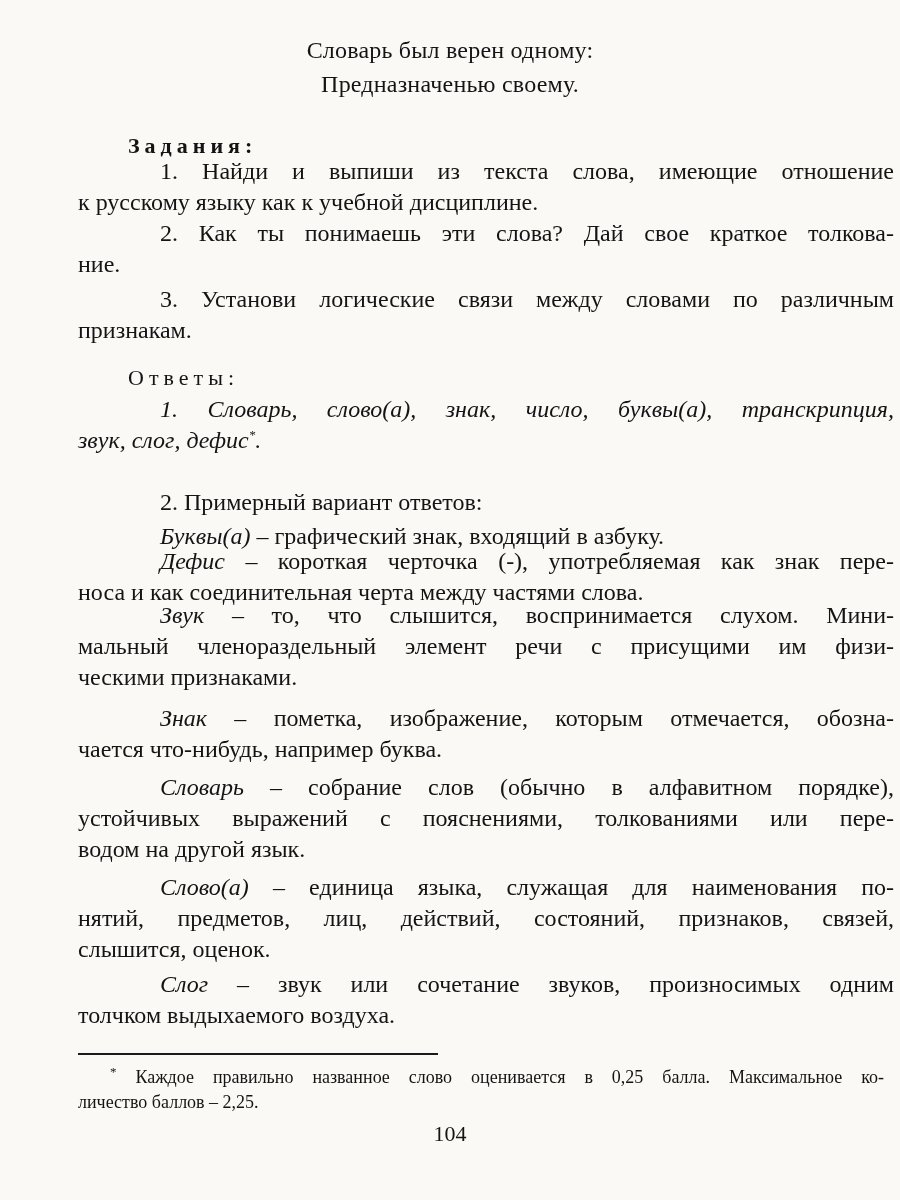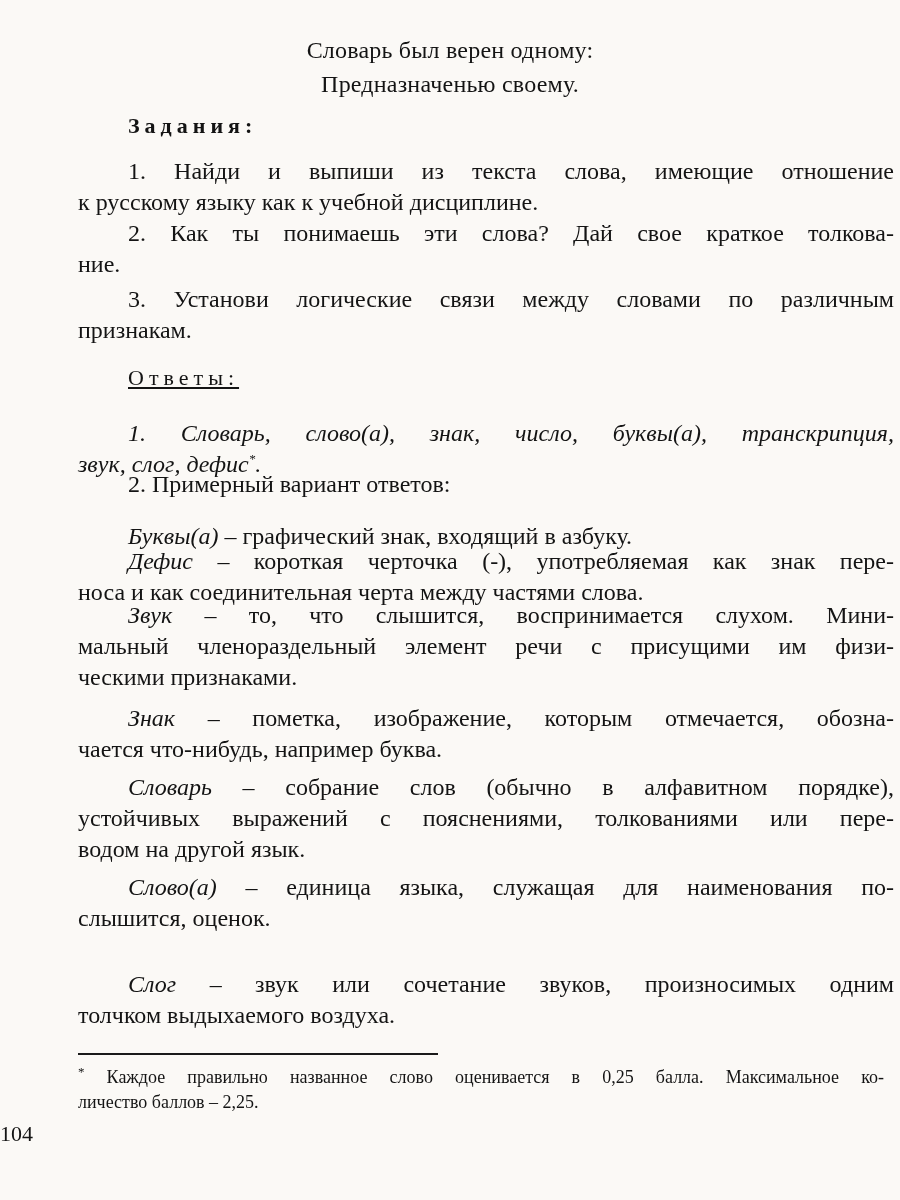--- a/index.html
+++ b/index.html
@@ -39,31 +39,31 @@
       font-size: 24px;
       line-height: 31px;
     }
     .heading {
       position: absolute;
       left: 128px;
       font-size: 22px;
       letter-spacing: 5px;
       white-space: nowrap;
     }
-    .heading.bold { font-weight: bold; }
+    .heading.bold { font-weight: bold; margin-top: 20px; }
     .line {
       display: block;
       white-space: nowrap;
       text-align: justify;
       text-align-last: justify;
     }
     .line.last {
       text-align-last: left;
     }
-    .line.first { padding-left: 50px; }
+    .line.first { padding-left: 50px; margin-left: 32px; }
     .it { font-style: italic; }
     .footnote-rule {
       position: absolute;
       left: 78px;
       top: 1053px;
       width: 360px;
       height: 2px;
       background: #1a1a1a;
     }
     .footnote {
@@ -73,21 +73,21 @@
       width: 806px;
       font-size: 18px;
       line-height: 25px;
     }
     .footnote .line.first { padding-left: 0; }
     .pagenum {
       position: absolute;
       top: 1121px;
       left: 0;
       width: 900px;
-      text-align: left;
+      text-align: center;
       font-size: 22px;
     }
     sup { font-size: 13px; line-height: 0; }
   </style>
 </head>
 <body>
 
 <div class="page">
 
   <div class="epigraph">
@@ -105,28 +105,28 @@
   <div class="block" style="top:218px;">
     <span class="line first">2. Как ты понимаешь эти слова? Дай свое краткое толкова-</span>
     <span class="line last">ние.</span>
   </div>
 
   <div class="block" style="top:284px;">
     <span class="line first">3. Установи логические связи между словами по различным</span>
     <span class="line last">признакам.</span>
   </div>
 
-  <div class="heading" style="top:365px;text-decoration:underline;">Ответы:</div>
+  <div class="heading" style="top:365px;">Ответы:</div>
 
-  <div class="block" style="top:418px;">
+  <div class="block" style="top:394px;">
     <span class="line first it">1. Словарь, слово(а), знак, число, буквы(а), транскрипция,</span>
     <span class="line last it"><span>звук, слог, дефис</span><sup>*</sup><span>.</span></span>
   </div>
 
-  <div class="block" style="top:469px;">
+  <div class="block" style="top:487px;">
     <span class="line first last">2. Примерный вариант ответов:</span>
   </div>
 
   <div class="block" style="top:521px;">
     <span class="line first last"><span class="it">Буквы(а)</span><span> – графический знак, входящий в азбуку.</span></span>
   </div>
 
   <div class="block" style="top:546px;">
     <span class="line first"><span class="it">Дефис</span><span> – короткая черточка (-), употребляемая как знак пере-</span></span>
     <span class="line last">носа и как соединительная черта между частями слова.</span>
@@ -144,20 +144,21 @@
   </div>
 
   <div class="block" style="top:772px;">
     <span class="line first"><span class="it">Словарь</span><span> – собрание слов (обычно в алфавитном порядке),</span></span>
     <span class="line">устойчивых выражений с пояснениями, толкованиями или пере-</span>
     <span class="line last">водом на другой язык.</span>
   </div>
 
   <div class="block" style="top:872px;">
     <span class="line first"><span class="it">Слово(а)</span><span> – единица языка, служащая для наименования по-</span></span>
+    <span class="line">нятий, предметов, лиц, действий, состояний, признаков, связей,</span>
     <span class="line last">слышится, оценок.</span>
   </div>
 
   <div class="block" style="top:969px;">
     <span class="line first"><span class="it">Слог</span><span> – звук или сочетание звуков, произносимых одним</span></span>
     <span class="line last">толчком выдыхаемого воздуха.</span>
   </div>
 
   <div class="footnote-rule"></div>
 

